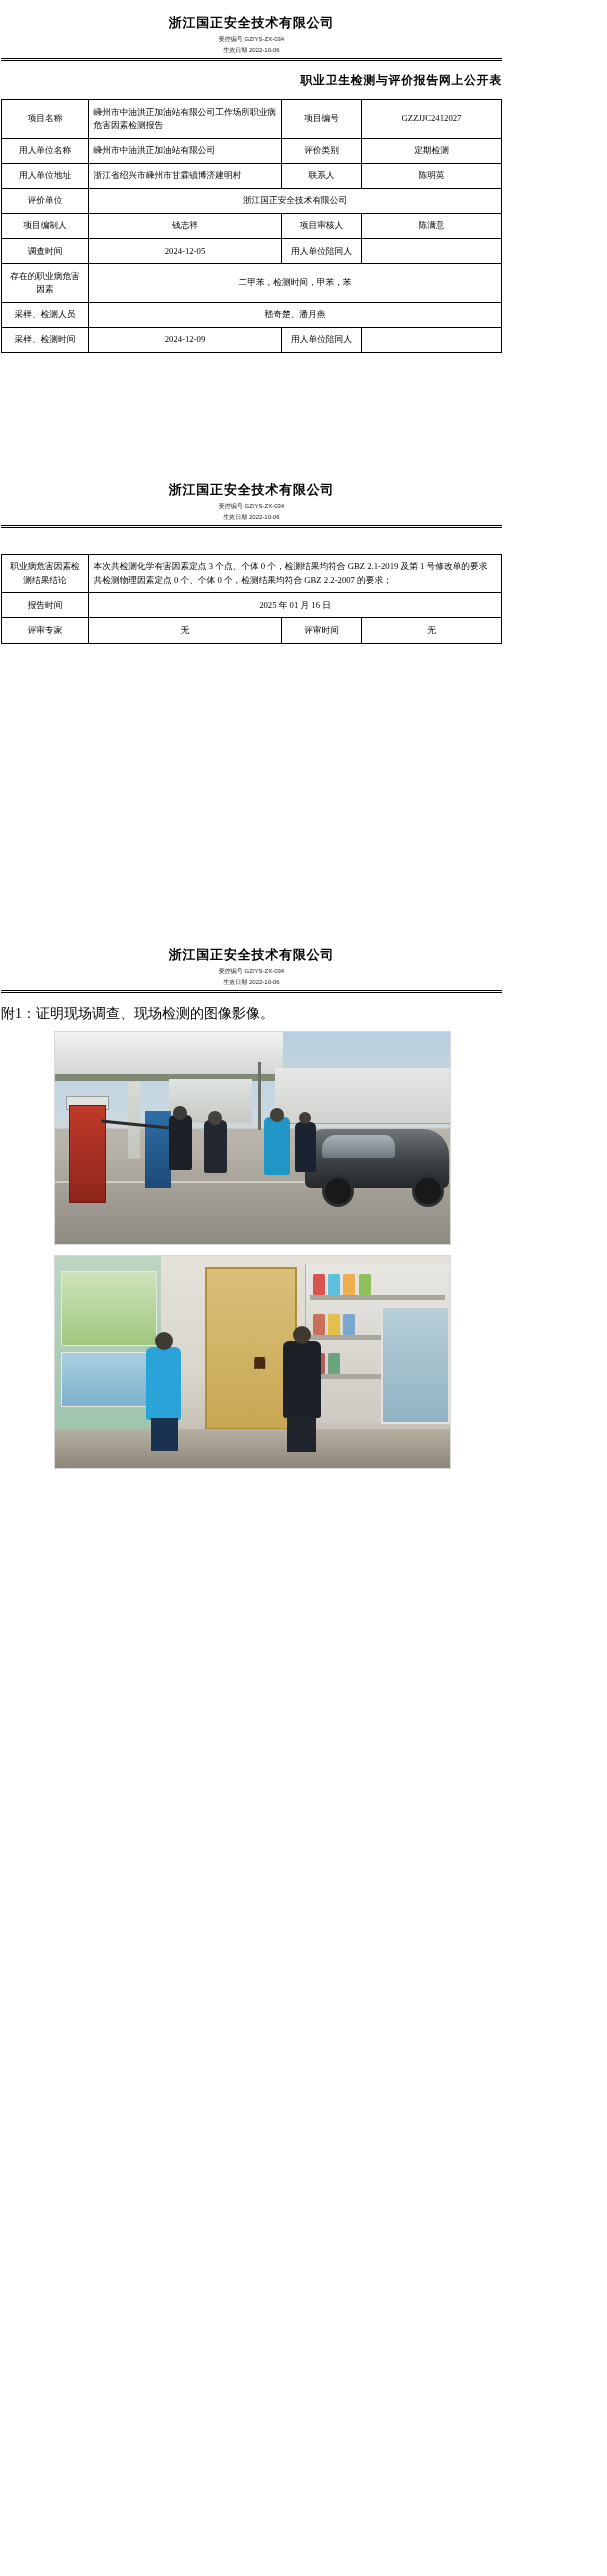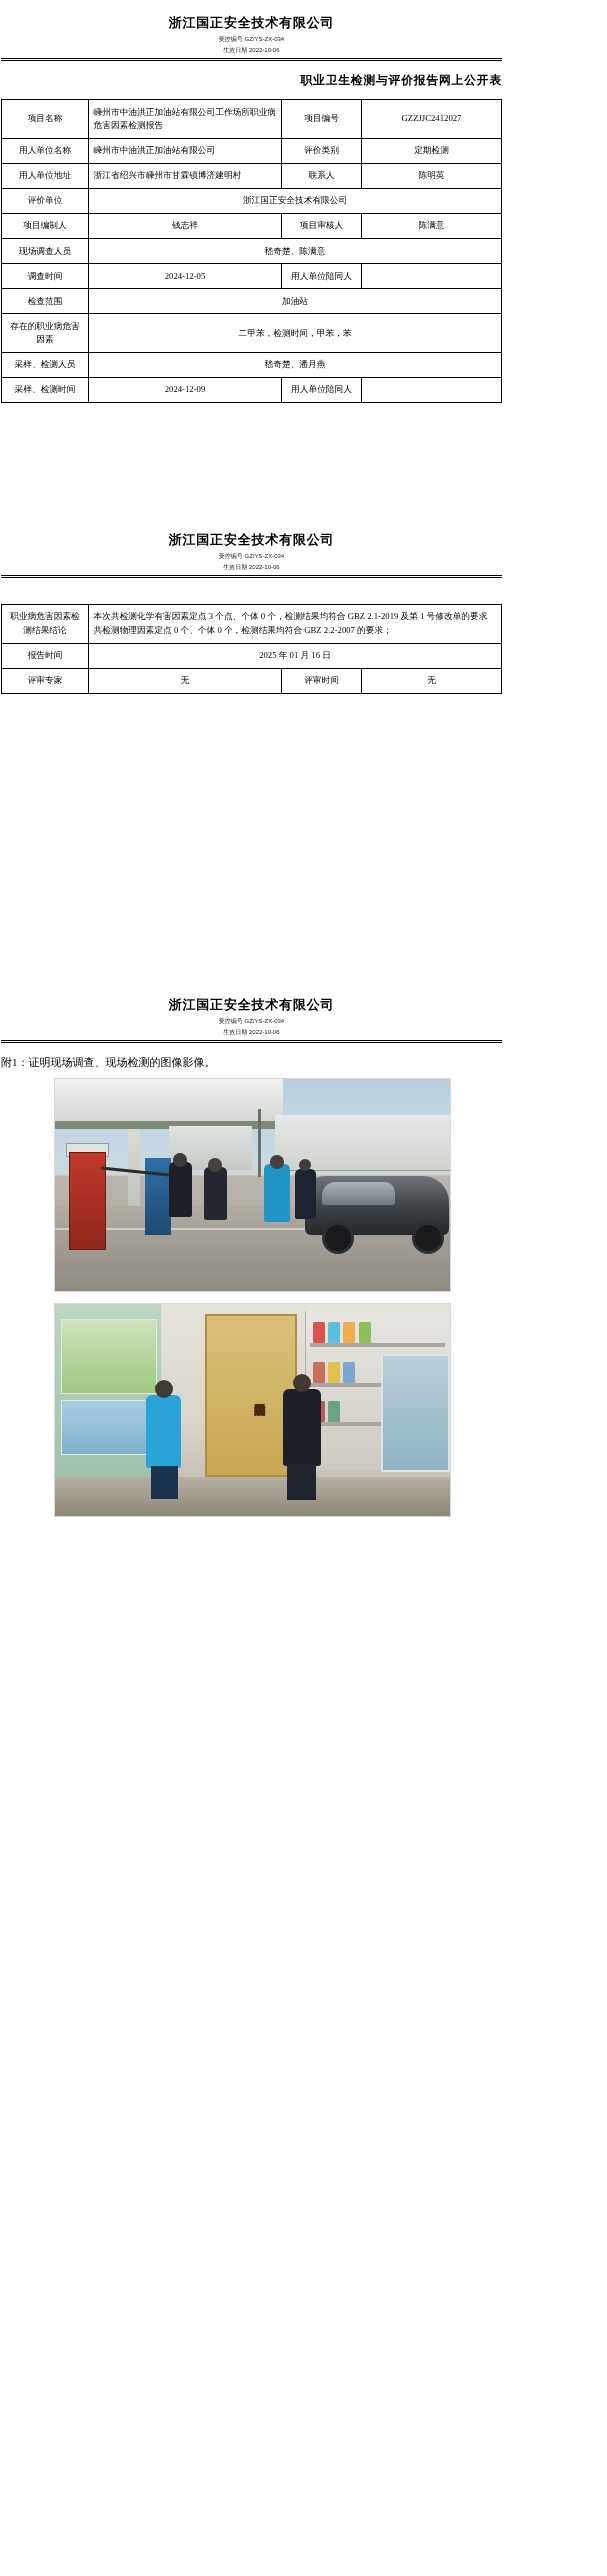--- a/index.html
+++ b/index.html
@@ -72,21 +72,21 @@
   }
   td.ctr {
     text-align: center;
   }
   td.lft {
     text-align: left;
   }
   .spacer-lg { height: 114px; }
   .spacer-md { height: 61px; }
   .attach-line {
-    font-size: 11px;
+    font-size: 14px;
     margin: 12px 0 7.6px 0;
     font-weight: normal;
   }
   .photo-block {
     width: 395px;
     margin: 0 auto;
   }
   .photo {
     width: 395px;
     height: 212px;
@@ -277,32 +277,24 @@
           <td class="lbl">评价单位</td>
           <td class="ctr" colspan="3">浙江国正安全技术有限公司</td>
         </tr>
         <tr>
           <td class="lbl">项目编制人</td>
           <td class="ctr">钱志祥</td>
           <td class="lbl">项目审核人</td>
           <td class="ctr">陈满意</td>
         </tr>
         <tr>
-          <td class="lbl">现场调查人员</td>
-          <td class="ctr" colspan="3">嵇奇楚、陈满意</td>
-        </tr>
-        <tr>
           <td class="lbl">调查时间</td>
           <td class="ctr">2024-12-05</td>
           <td class="lbl">用人单位陪同人</td>
           <td class="ctr"></td>
-        </tr>
-        <tr>
-          <td class="lbl">检查范围</td>
-          <td class="ctr" colspan="3">加油站</td>
         </tr>
         <tr>
           <td class="lbl">存在的职业病危害因素</td>
           <td class="ctr" colspan="3">二甲苯，检测时间，甲苯，苯</td>
         </tr>
         <tr>
           <td class="lbl">采样、检测人员</td>
           <td class="ctr" colspan="3">嵇奇楚、潘月燕</td>
         </tr>
         <tr>

